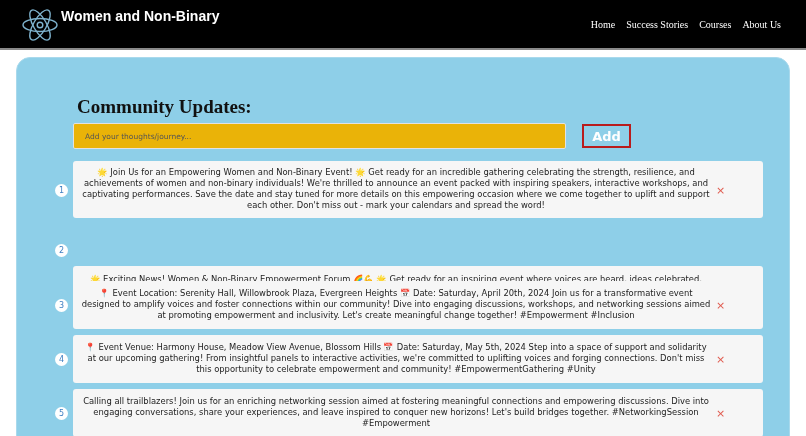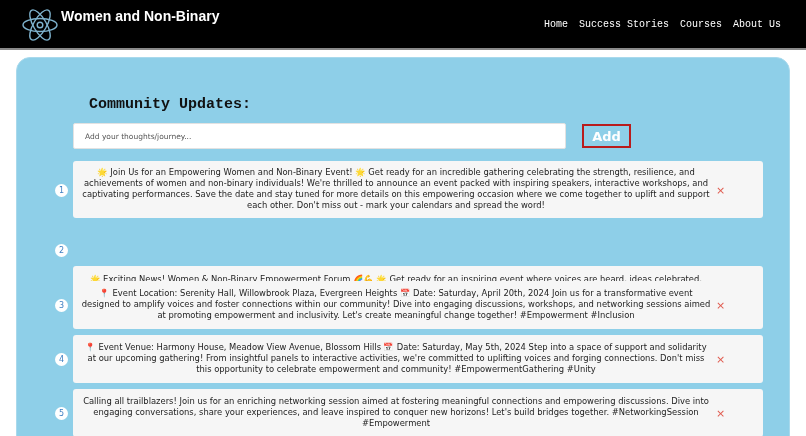--- a/index.html
+++ b/index.html
@@ -3,24 +3,24 @@
 <meta charset="utf-8">
 <style>
   * { box-sizing: border-box; margin: 0; padding: 0; }
   html, body { width: 806px; height: 436px; overflow: hidden; background: #ffffff; font-family: "DejaVu Sans", sans-serif; }
   .header { position: absolute; left: 0; top: 0; width: 806px; height: 50px; background: #000000; color: #fff; border-bottom: 2px solid #8a8a8a; }
   .logo-icon { position: absolute; left: 20px; top: 5px; width: 40px; height: 40px; }
   .brand { position: absolute; left: 61px; top: 9px; }
   .brand-title { font-family: "Liberation Sans", sans-serif; font-weight: bold; font-size: 17px; line-height: 20px; color: #ffffff; }
   .brand-sub { font-family: "Liberation Sans", sans-serif; font-weight: bold; font-size: 14px; line-height: 12px; color: #ffffff; margin-top: 1px; }
   .nav { position: absolute; right: 25px; top: 19px; display: flex; gap: 11px; }
-  .nav a { color: #ffffff; text-decoration: none; font-size: 10px; font-family: Liberation Mono, monospace; }
+  .nav a { color: #ffffff; text-decoration: none; font-size: 10px; font-family: Liberation Serif, serif; }
   .panel { position: absolute; left: 16px; top: 57px; width: 774px; height: 400px; background: #8ecfe8; border-radius: 14px; border: 1px solid #a9d9ec; }
-  .heading { position: absolute; left: 72px; top: 38px; font-family: Liberation Mono, monospace; font-weight: bold; font-size: 15px; color: #111111; }
-  .input { position: absolute; left: 56px; top: 65px; width: 493px; height: 26px; background: #ffffff; border: 1px solid #e2e2e2; border-radius: 2px; font-size: 7.5px; color: #555; padding-left: 11px; line-height: 24px; font-family: "DejaVu Sans", sans-serif; outline: none; }
+  .heading { position: absolute; left: 60px; top: 38px; font-family: Liberation Serif, serif; font-weight: bold; font-size: 19px; color: #111111; }
+  .input { position: absolute; left: 56px; top: 65px; width: 493px; height: 26px; background: #eab308; border: 1px solid #e2e2e2; border-radius: 2px; font-size: 7.5px; color: #555; padding-left: 11px; line-height: 24px; font-family: "DejaVu Sans", sans-serif; outline: none; }
   .input::placeholder { color: #555; }
   .add-btn { position: absolute; left: 565px; top: 66px; width: 49px; height: 24px; border: 2px solid #b91c1c; background: transparent; color: #ffffff; font-size: 13px; font-weight: bold; font-family: "DejaVu Sans", sans-serif; }
   .list { position: absolute; left: 0; top: 0; }
   .item { position: absolute; left: 56px; width: 690px; background: #f6f6f6; border-radius: 3px; text-align: center; }
   .item-text { position: absolute; left: 8px; font-size: 8.4px; line-height: 10.9px; color: #222222; font-family: "DejaVu Sans", sans-serif; width: 630px; }
   .num { position: absolute; left: 38px; width: 13px; height: 13px; border-radius: 50%; background: #ffffff; color: #3e7fc2; font-size: 8px; line-height: 13px; text-align: center; font-family: "DejaVu Sans", sans-serif; }
   .del { position: absolute; left: 643px; font-size: 11px; color: #e05a4e; font-family: "DejaVu Sans", sans-serif; line-height: 11px; }
 </style>
 </head>
 <body>

